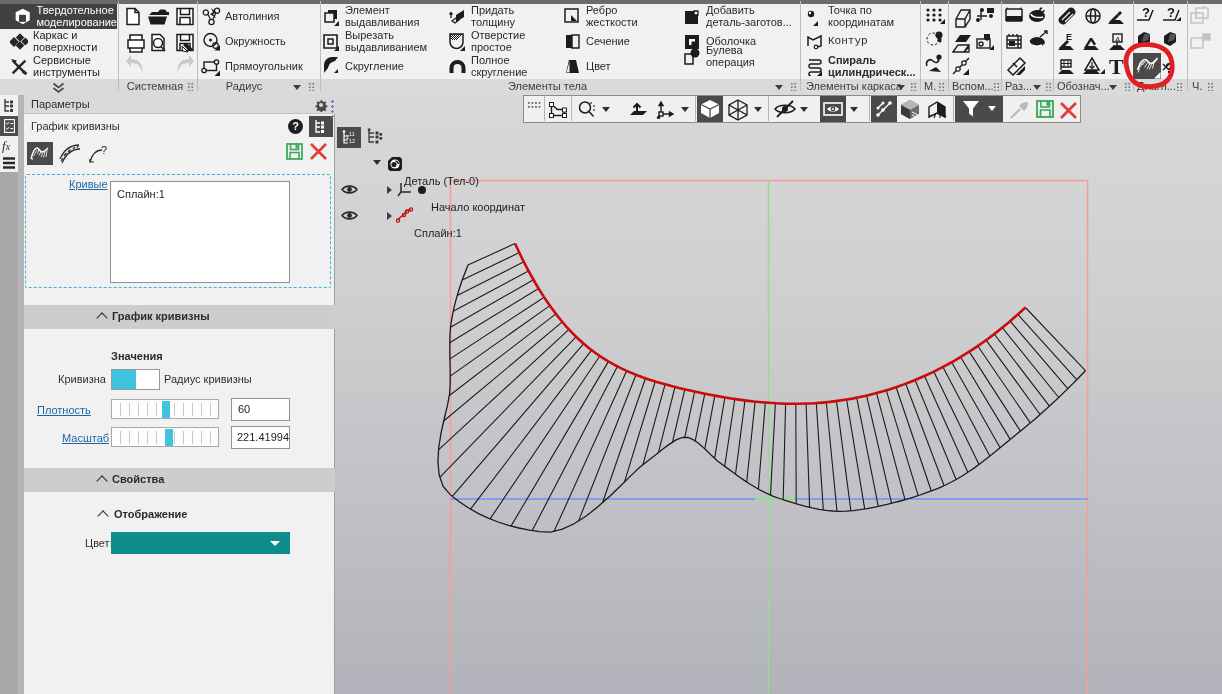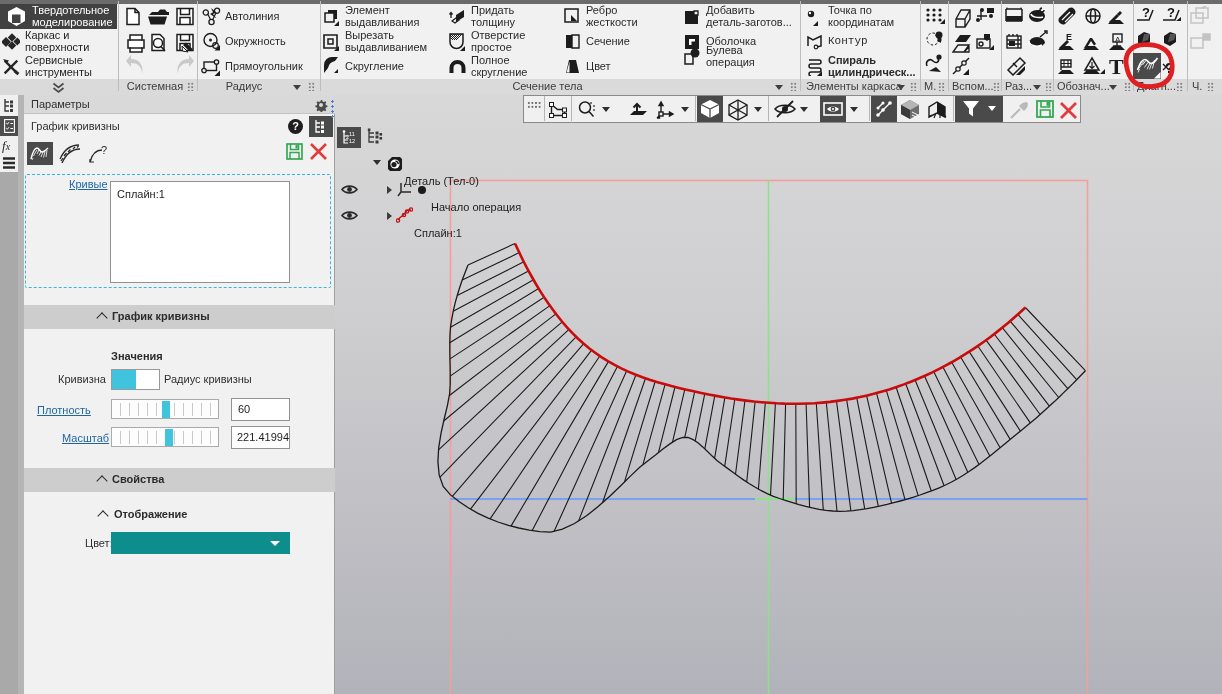--- a/index.html
+++ b/index.html
@@ -10,21 +10,21 @@
   #ribbon { left:0; top:4px; width:1222px; height:91px; background:#f1f1f1; border-bottom:1px solid #909090; }
   .glabel { position:absolute; top:80px; height:15px; font-size:11px; color:#3c3c3c; white-space:nowrap; }
   .gsep { position:absolute; top:1px; width:1px; height:90px; background:#bdbdbd; }
   .grip { position:absolute; top:82px; width:7px; height:9px;
      background-image:radial-gradient(circle, #7c7c7c 1px, transparent 1.1px);
      background-size:3.5px 3.5px; }
   .dropM { position:absolute; top:85px; width:0; height:0; border-left:4.5px solid transparent; border-right:4.5px solid transparent; border-top:5px solid #3f3f3f; }
   .ritem { position:absolute; display:flex; align-items:center; white-space:nowrap; height:25px; }
   .ritem .txt { margin-left:4px; line-height:11.5px; font-size:11px; color:#2a2a2a; }
   
-  .mitem { position:absolute; left:0; width:117px; height:25px; display:flex; align-items:center; }
+  .mitem { position:absolute; left:0; width:117px; height:25px; display:flex; align-items:center;padding-left:8px; }
   .mitem .txt { margin-left:5px; line-height:11.5px; font-size:11px; }
   
   #lstrip { left:0; top:95px; width:18px; height:599px; background:#f0f0f0; }
   #lstripb { left:0; top:172px; width:18px; height:522px; background:#a9a9a9; }
   
   #gutter { left:18px; top:95px; width:6px; height:599px; background:#b5b5b5; }
   #panel { left:24px; top:95px; width:311px; height:599px; background:#f1f1f1; border-right:1px solid #9f9f9f; }
   #phead { left:24px; top:95px; width:311px; height:18px; background:#d9d9d9; line-height:18px; }
   .secbar { position:absolute; left:24px; width:311px; height:24px; background:#cdcdcd; font-weight:bold; color:#2b2b2b; }
   .secbar span.t { position:absolute; left:88px; top:5px; }
@@ -152,21 +152,21 @@
         <rect x="3" y="5" width="12.5" height="8.5"></rect>
       </g>
       <circle cx="3" cy="13.5" r="2.2" fill="#f1f1f1" stroke="#1c1c1c" stroke-width="1.3"></circle>
       <circle cx="15.5" cy="5" r="2.2" fill="#f1f1f1" stroke="#1c1c1c" stroke-width="1.3"></circle>
       <path d="M13.5 19 h5.5 v-5.5 Z" fill="#1c1c1c"></path>
     </svg>
     <div class="txt">Прямоугольник</div>
   </div>
 <div class="gsep" style="left:320px;"></div>
 
-<div class="glabel" style="left:490px;width:115px;text-align:center;">Сечение тела</div>
+<div class="glabel" style="left:490px;width:115px;text-align:center;">Элементы тела</div>
 <div class="dropM" style="left:775px;"></div>
 <div class="grip" style="left:790px;"></div>
 <div class="ritem" style="left:322px;top:4px;">
     <svg width="19" height="19" viewBox="0 0 19 19">
       <path d="M3 6 h9 v9 h-9 Z" fill="none" stroke="#1c1c1c" stroke-width="1.5"></path>
       <path d="M6 3 h9 v9 h-3 v-6 h-6 Z" fill="#1c1c1c"></path>
       <path d="M12 19 h5 v-5 Z" fill="#1c1c1c"></path>
     </svg>
     <div class="txt">Элемент<br>выдавливания</div>
   </div>
@@ -750,21 +750,21 @@
       <path d="M1 6.5 C4.5 2 12.5 2 16 6.5 C12.5 11 4.5 11 1 6.5 Z" fill="none" stroke="#2a2a2a" stroke-width="1.6"></path>
       <circle cx="8.5" cy="6.5" r="2.4" fill="#2a2a2a"></circle>
     </svg></div>
 <div class="tri-r abs" style="left:387px;top:186px;"></div>
 <div class="abs" style="left:397px;top:182px;"><svg width="16" height="15" viewBox="0 0 16 15">
       <g fill="none" stroke="#2a2a2a" stroke-width="1.5">
         <path d="M4 1 V10 L1 14 M4 10 L14 10"></path>
       </g>
     </svg></div>
 <div class="abs" style="left:418px;top:186px;width:8px;height:8px;border-radius:50%;background:#1c1c1c;"></div>
-<div class="trtxt" style="left:431px;top:185px;">Начало операция</div>
+<div class="trtxt" style="left:431px;top:185px;">Начало координат</div>
 <div class="eye" style="left:341px;top:209px;"><svg width="17" height="13" viewBox="0 0 17 13">
       <path d="M1 6.5 C4.5 2 12.5 2 16 6.5 C12.5 11 4.5 11 1 6.5 Z" fill="none" stroke="#2a2a2a" stroke-width="1.6"></path>
       <circle cx="8.5" cy="6.5" r="2.4" fill="#2a2a2a"></circle>
     </svg></div>
 <div class="tri-r abs" style="left:387px;top:212px;"></div>
 <div class="abs" style="left:396px;top:207px;"><svg width="17" height="16" viewBox="0 0 17 16">
       <path d="M2 13 C5 8 7 10 9 6 S13 3 15 3" fill="none" stroke="#c21313" stroke-width="1.4"></path>
       <g fill="none" stroke="#c21313" stroke-width="1.2">
         <circle cx="2" cy="13.5" r="1.7"></circle>
         <circle cx="8" cy="8" r="1.7"></circle>

